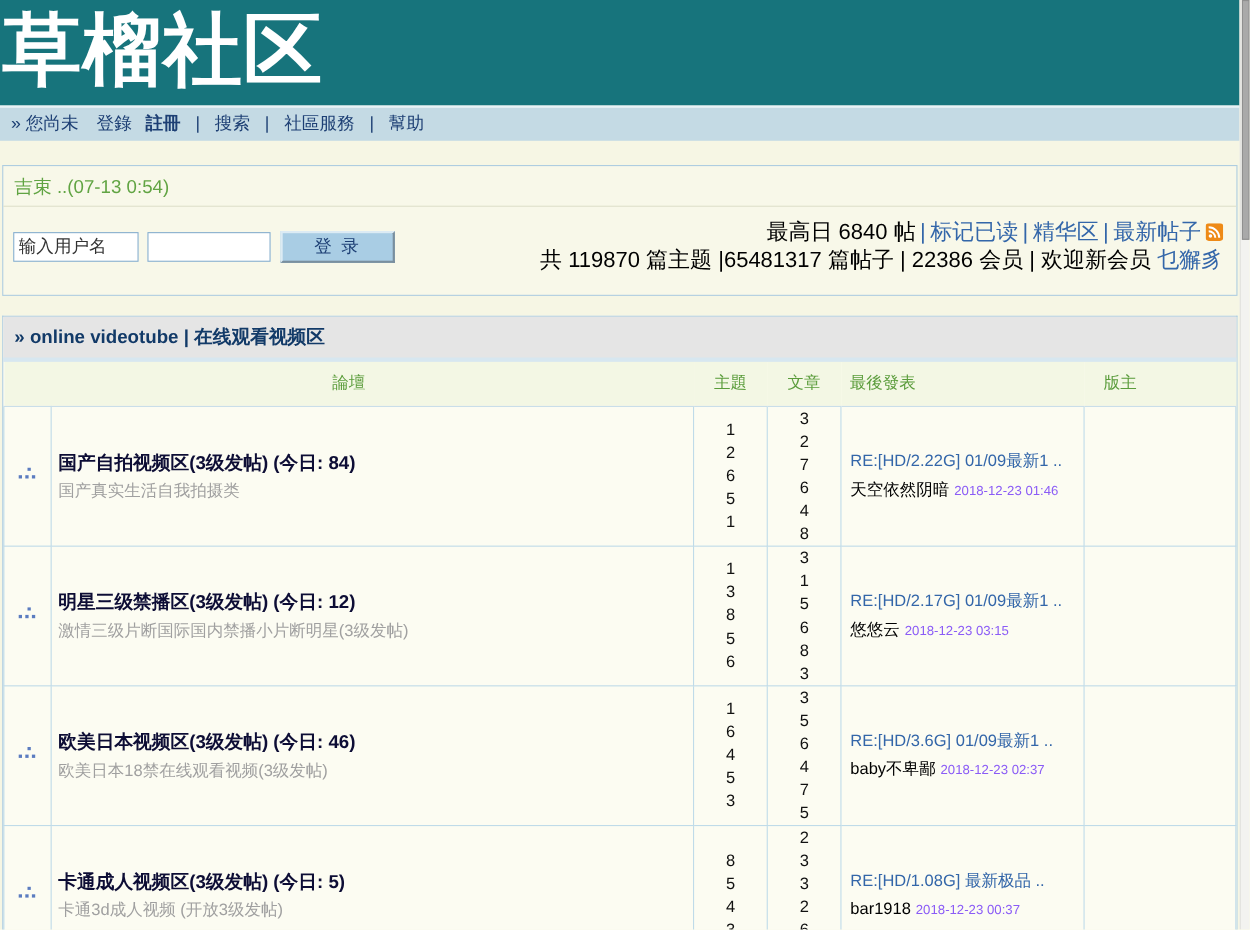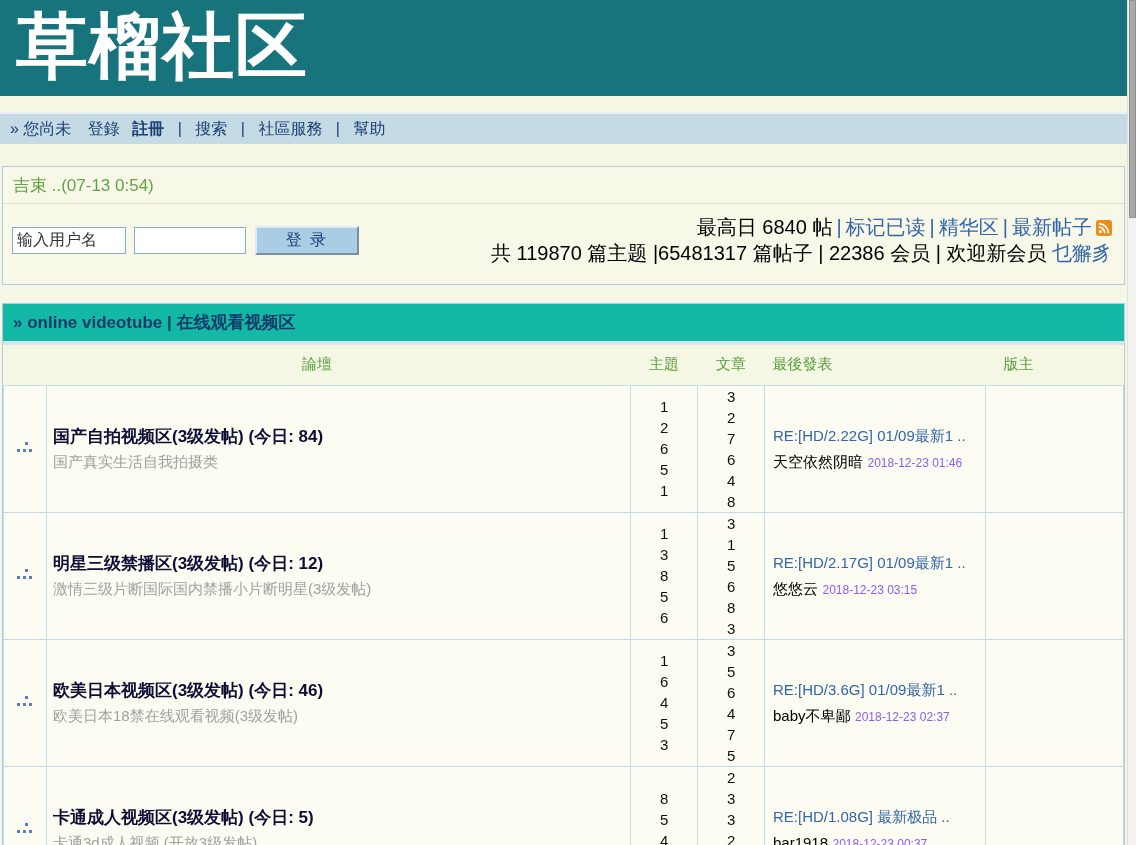--- a/index.html
+++ b/index.html
@@ -7,32 +7,31 @@
   body {
     font-family: "Liberation Sans", "DejaVu Sans", sans-serif;
     background:#F6F6E4;
     position:relative;
   }
   .viewport { position:absolute; left:0; top:0; width:1127px; height:845px; overflow:hidden; }
 
   
   .banner {
     height:96px; background:#17747C; color:#FFFFFF;
-    padding-left:16px; overflow:hidden;
+    padding-left:2px; overflow:hidden;
   }
   .banner .site-title {
     font-size:72px; font-weight:900; line-height:92px; letter-spacing:1px;
   }
 
   
   .navbar {
     height:32px; background:#C4DAE4; border-top:2px solid #E9F2F6;
     color:#1D3F74; font-size:16px; line-height:30px; padding-left:10px;
     white-space:nowrap;
-    margin-top:16px;
   }
   .navbar span, .navbar a { color:#1D3F74; text-decoration:none; }
   .navbar .navlink { margin:0 4px; cursor:pointer; }
   .navbar .bold { font-weight:bold; }
   .navbar .navsep { margin:0 5px; }
 
   
   .panel {
     margin:0 2px; border:1px solid #AECDE0; background:#F8F8E9;
   }
@@ -58,21 +57,21 @@
   }
   .stats { position:absolute; right:12px; top:10px; text-align:right;
     font-size:20px; line-height:26px; color:#000; }
   .stats a { color:#3366A9; text-decoration:none; cursor:pointer; }
   .stats .sep { color:#3366A9; margin:0 4px; }
   .rss-badge { display:inline-block; width:16px; height:16px; vertical-align:-2px; margin-left:4px; }
 
   
   .panel-forum { margin-top:18px; border-bottom:none; background:#FCFCF2; }
   .section-header {
-    background:#14b8a6; color:#123A68; font-weight:bold; font-size:17px;
+    background:#e5e5e5; color:#123A68; font-weight:bold; font-size:17px;
     padding:7px 10px; border-bottom:4px solid #D7E7F0;
   }
   table.forumtable { width:100%; border-collapse:collapse; table-layout:fixed; }
   col.c1 { width:43px; }  col.c3 { width:67px; } col.c4 { width:67px; }
   col.c5 { width:221px; } col.c6 { width:138px; }
   thead th {
     background:#F3F7E4; color:#5A9C3B; font-weight:normal; font-size:15px;
     height:40px; border-bottom:1px solid #C9DEE9;
   }
   thead th.h-last { text-align:left; padding-left:8px; }

